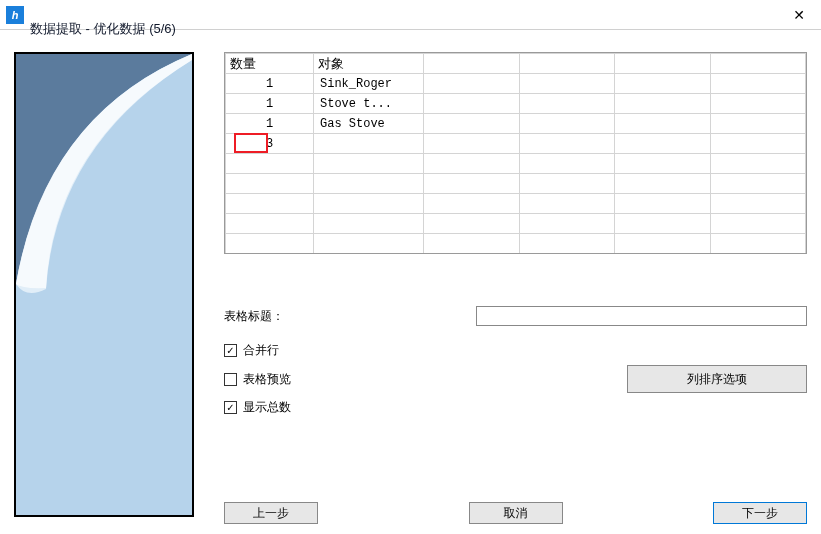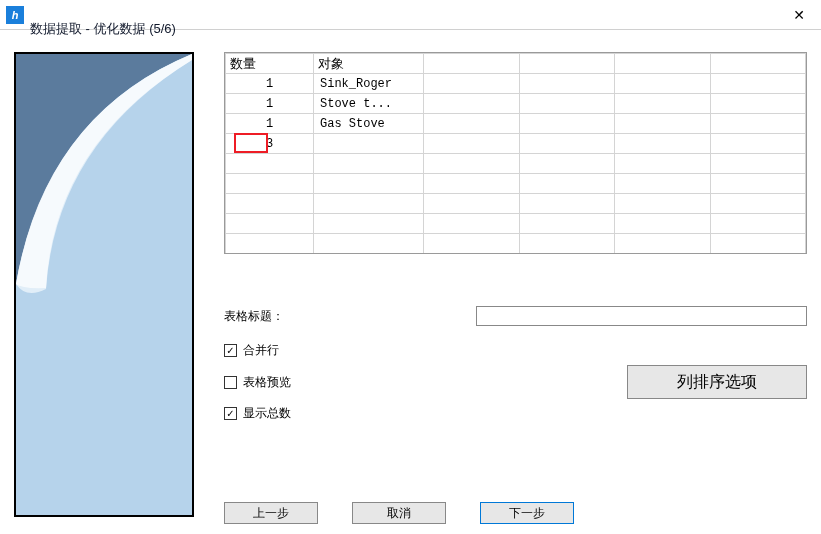--- a/index.html
+++ b/index.html
@@ -117,33 +117,33 @@
     margin-right: 6px;
     display: flex;
     align-items: center;
     justify-content: center;
     font-size: 10px;
     line-height: 1;
   }
   .sort-btn {
     margin-left: auto;
     width: 180px;
-    height: 34px;
+    height: 28px;
     border: 1px solid #888;
     background: #e7e7e7;
-    font-size: 16px;
+    font-size: 12px;
     display: flex;
     align-items: center;
     justify-content: center;
     cursor: default;
   }
   .button-bar {
     margin-top: auto;
     display: flex;
-    justify-content: flex-start;
+    justify-content: space-between;
     gap: 34px;
     padding-bottom: 0;
   }
   .btn {
     width: 94px;
     height: 22px;
     border: 1px solid #888;
     background: #e7e7e7;
     font-size: 12px;
     display: flex;

